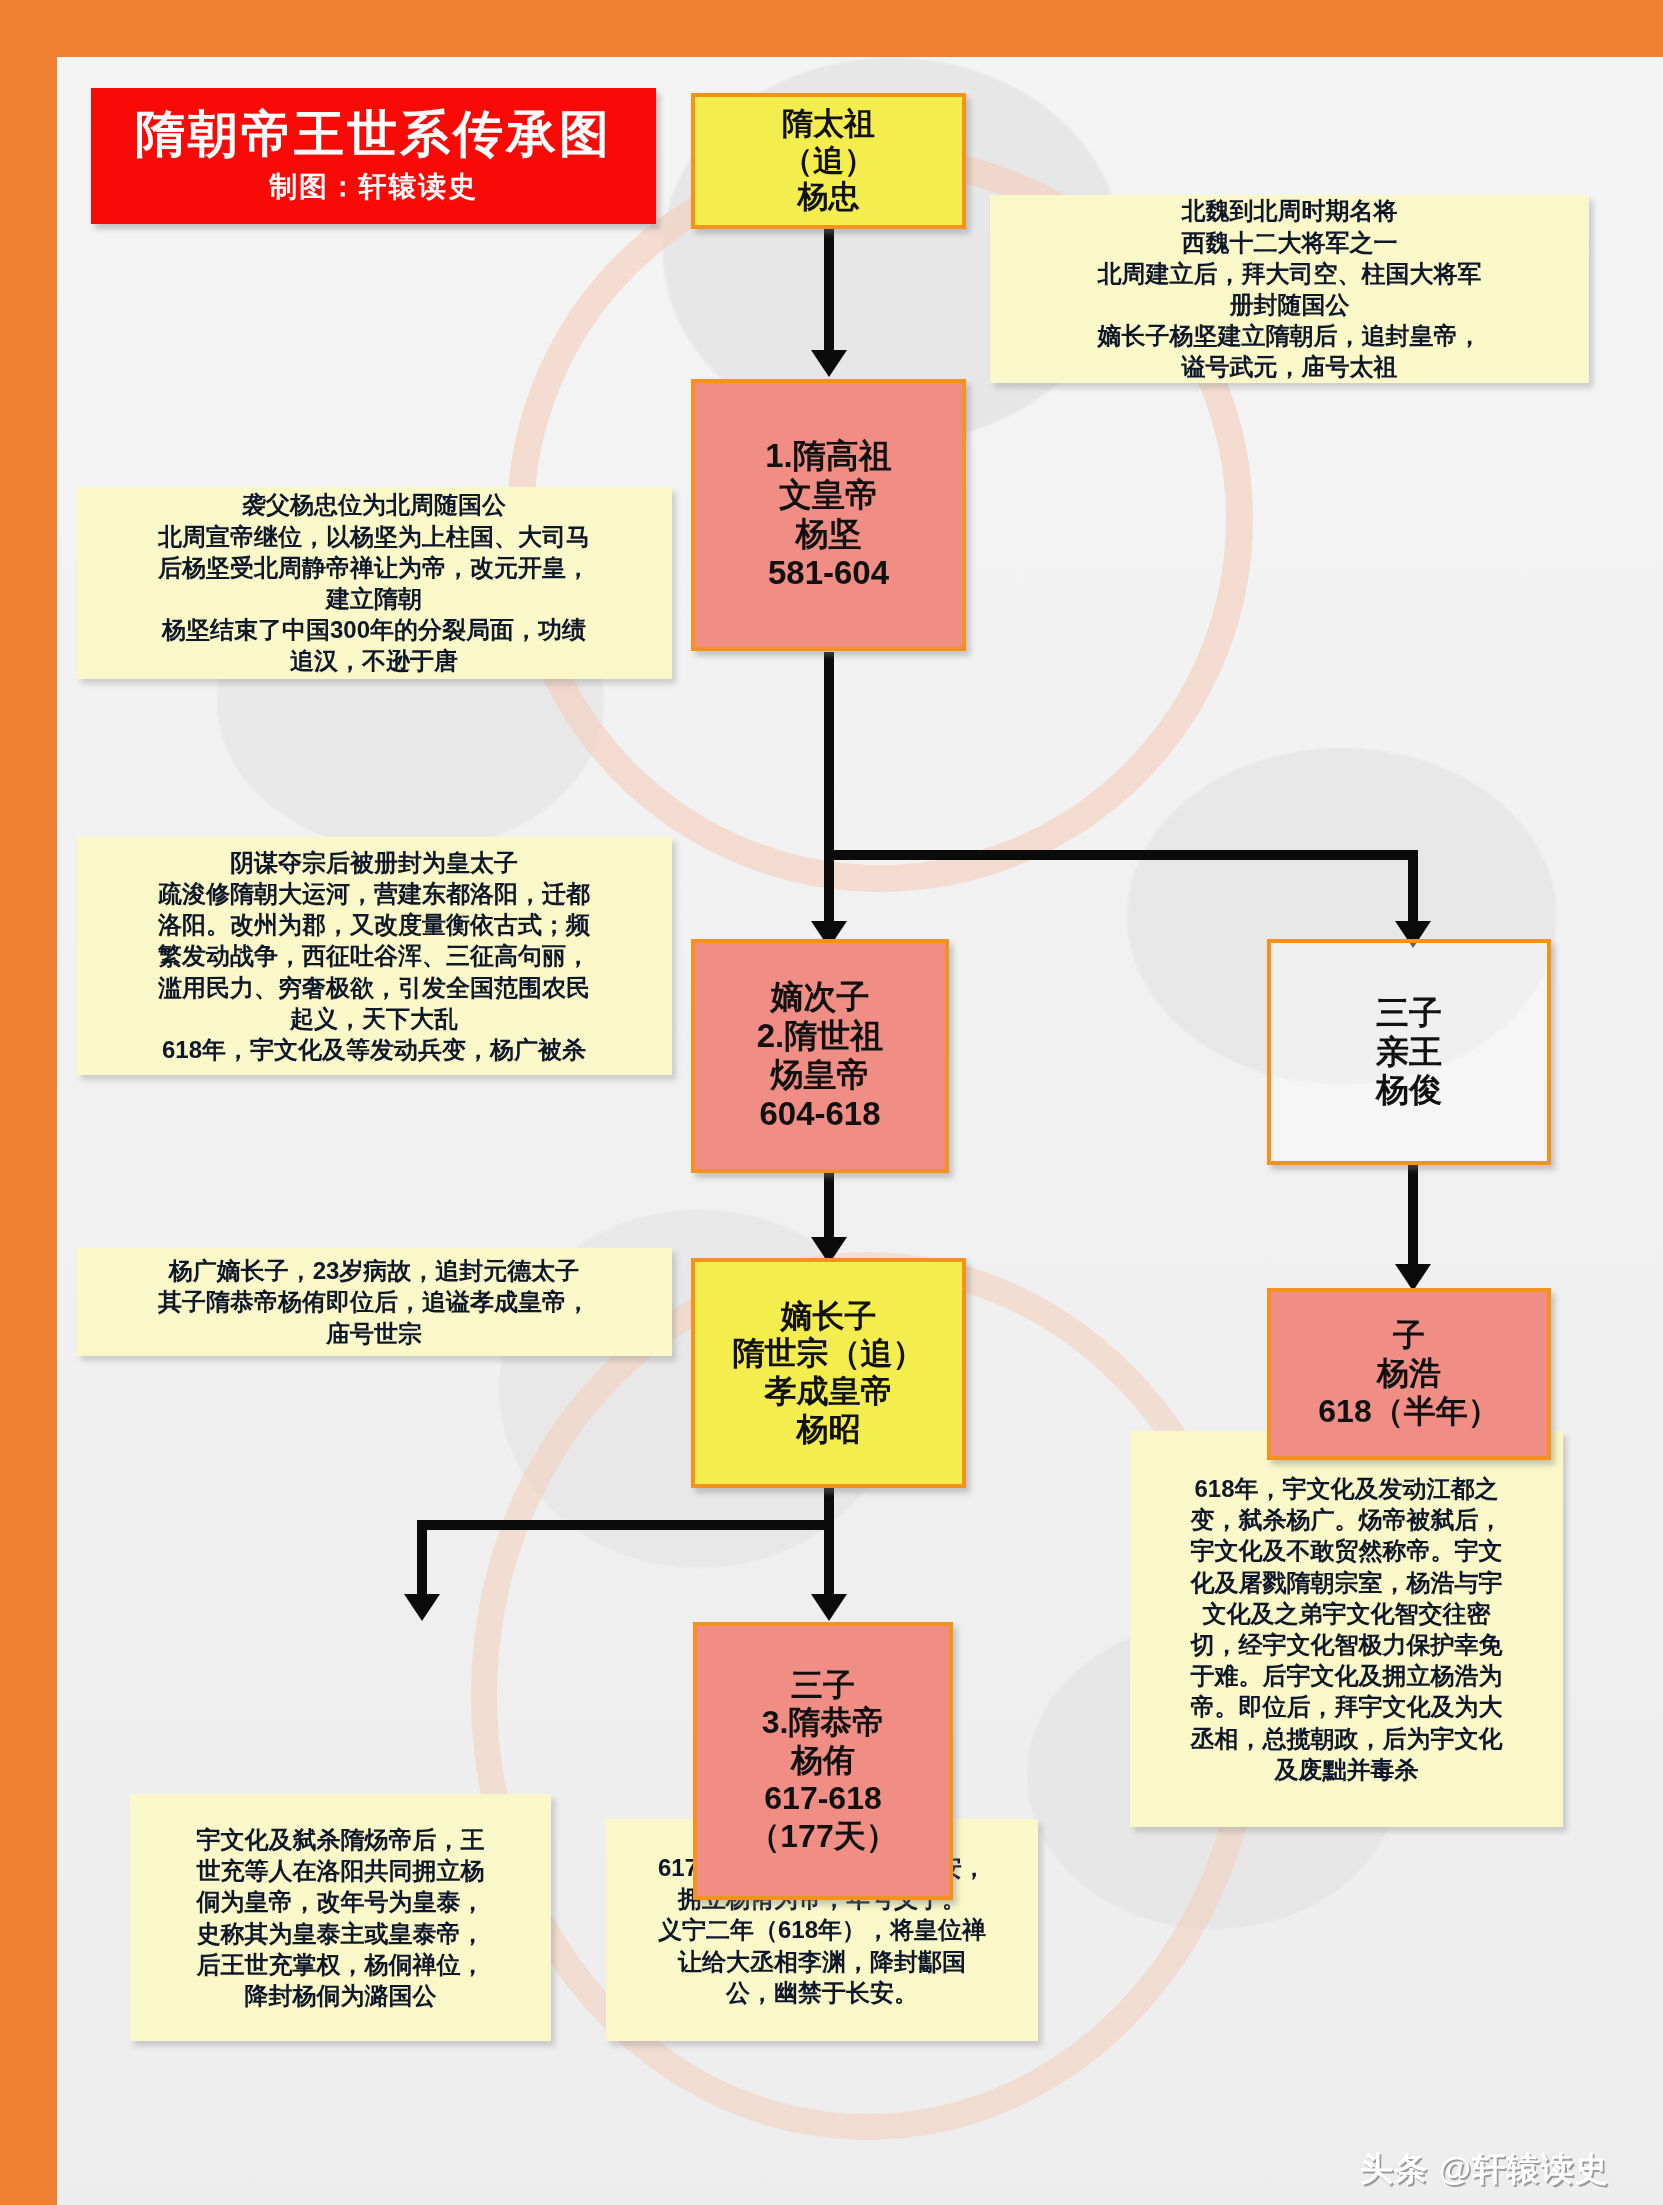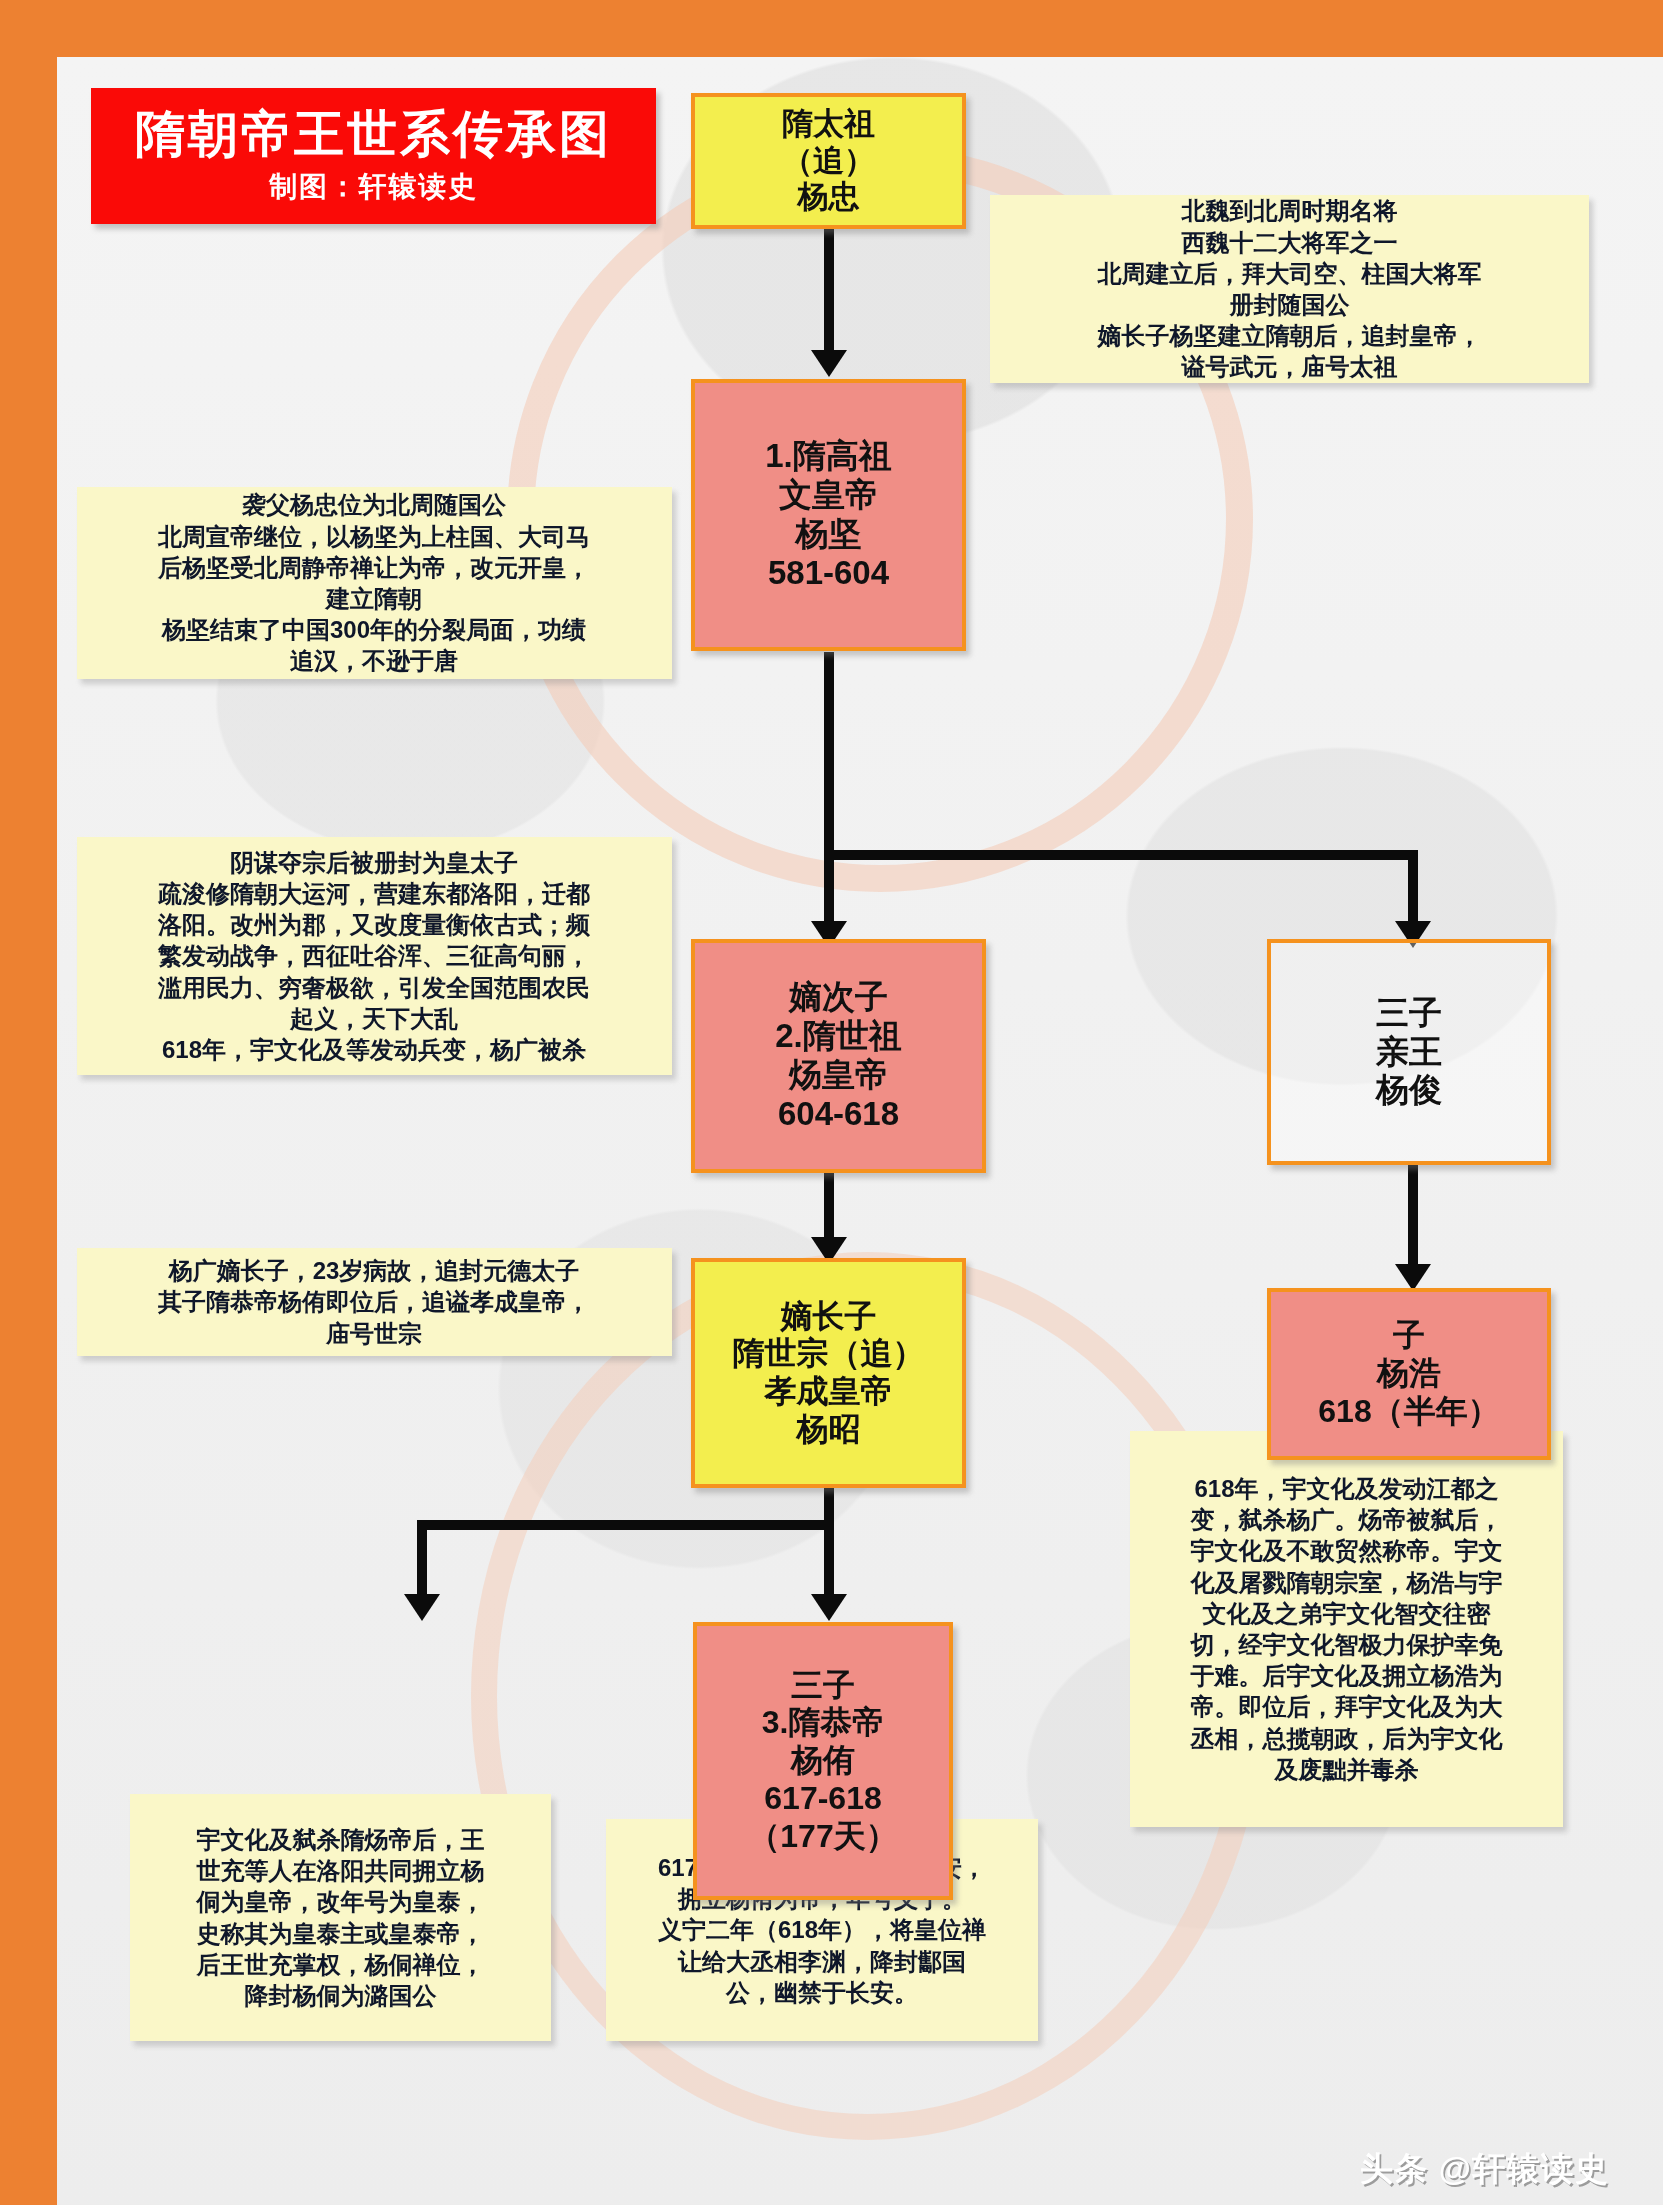--- a/index.html
+++ b/index.html
@@ -258,21 +258,21 @@
       <span class="ln">杨忠</span>
     </div>
 
     <div class="node salmon" style="left:634px; top:322px; width:275px; height:272px; font-size:33px;">
       <span class="ln">1.隋高祖</span>
       <span class="ln">文皇帝</span>
       <span class="ln">杨坚</span>
       <span class="ln">581-604</span>
     </div>
 
-    <div class="node salmon" style="left:634px; top:882px; width:295px; height:234px; font-size:33px;">
+    <div class="node salmon" style="left:634px; top:882px; width:258px; height:234px; font-size:33px;">
       <span class="ln">嫡次子</span>
       <span class="ln">2.隋世祖</span>
       <span class="ln">炀皇帝</span>
       <span class="ln">604-618</span>
     </div>
 
     <div class="node white" style="left:1210px; top:882px; width:284px; height:226px; font-size:33px;">
       <span class="ln">三子</span>
       <span class="ln">亲王</span>
       <span class="ln">杨俊</span>

